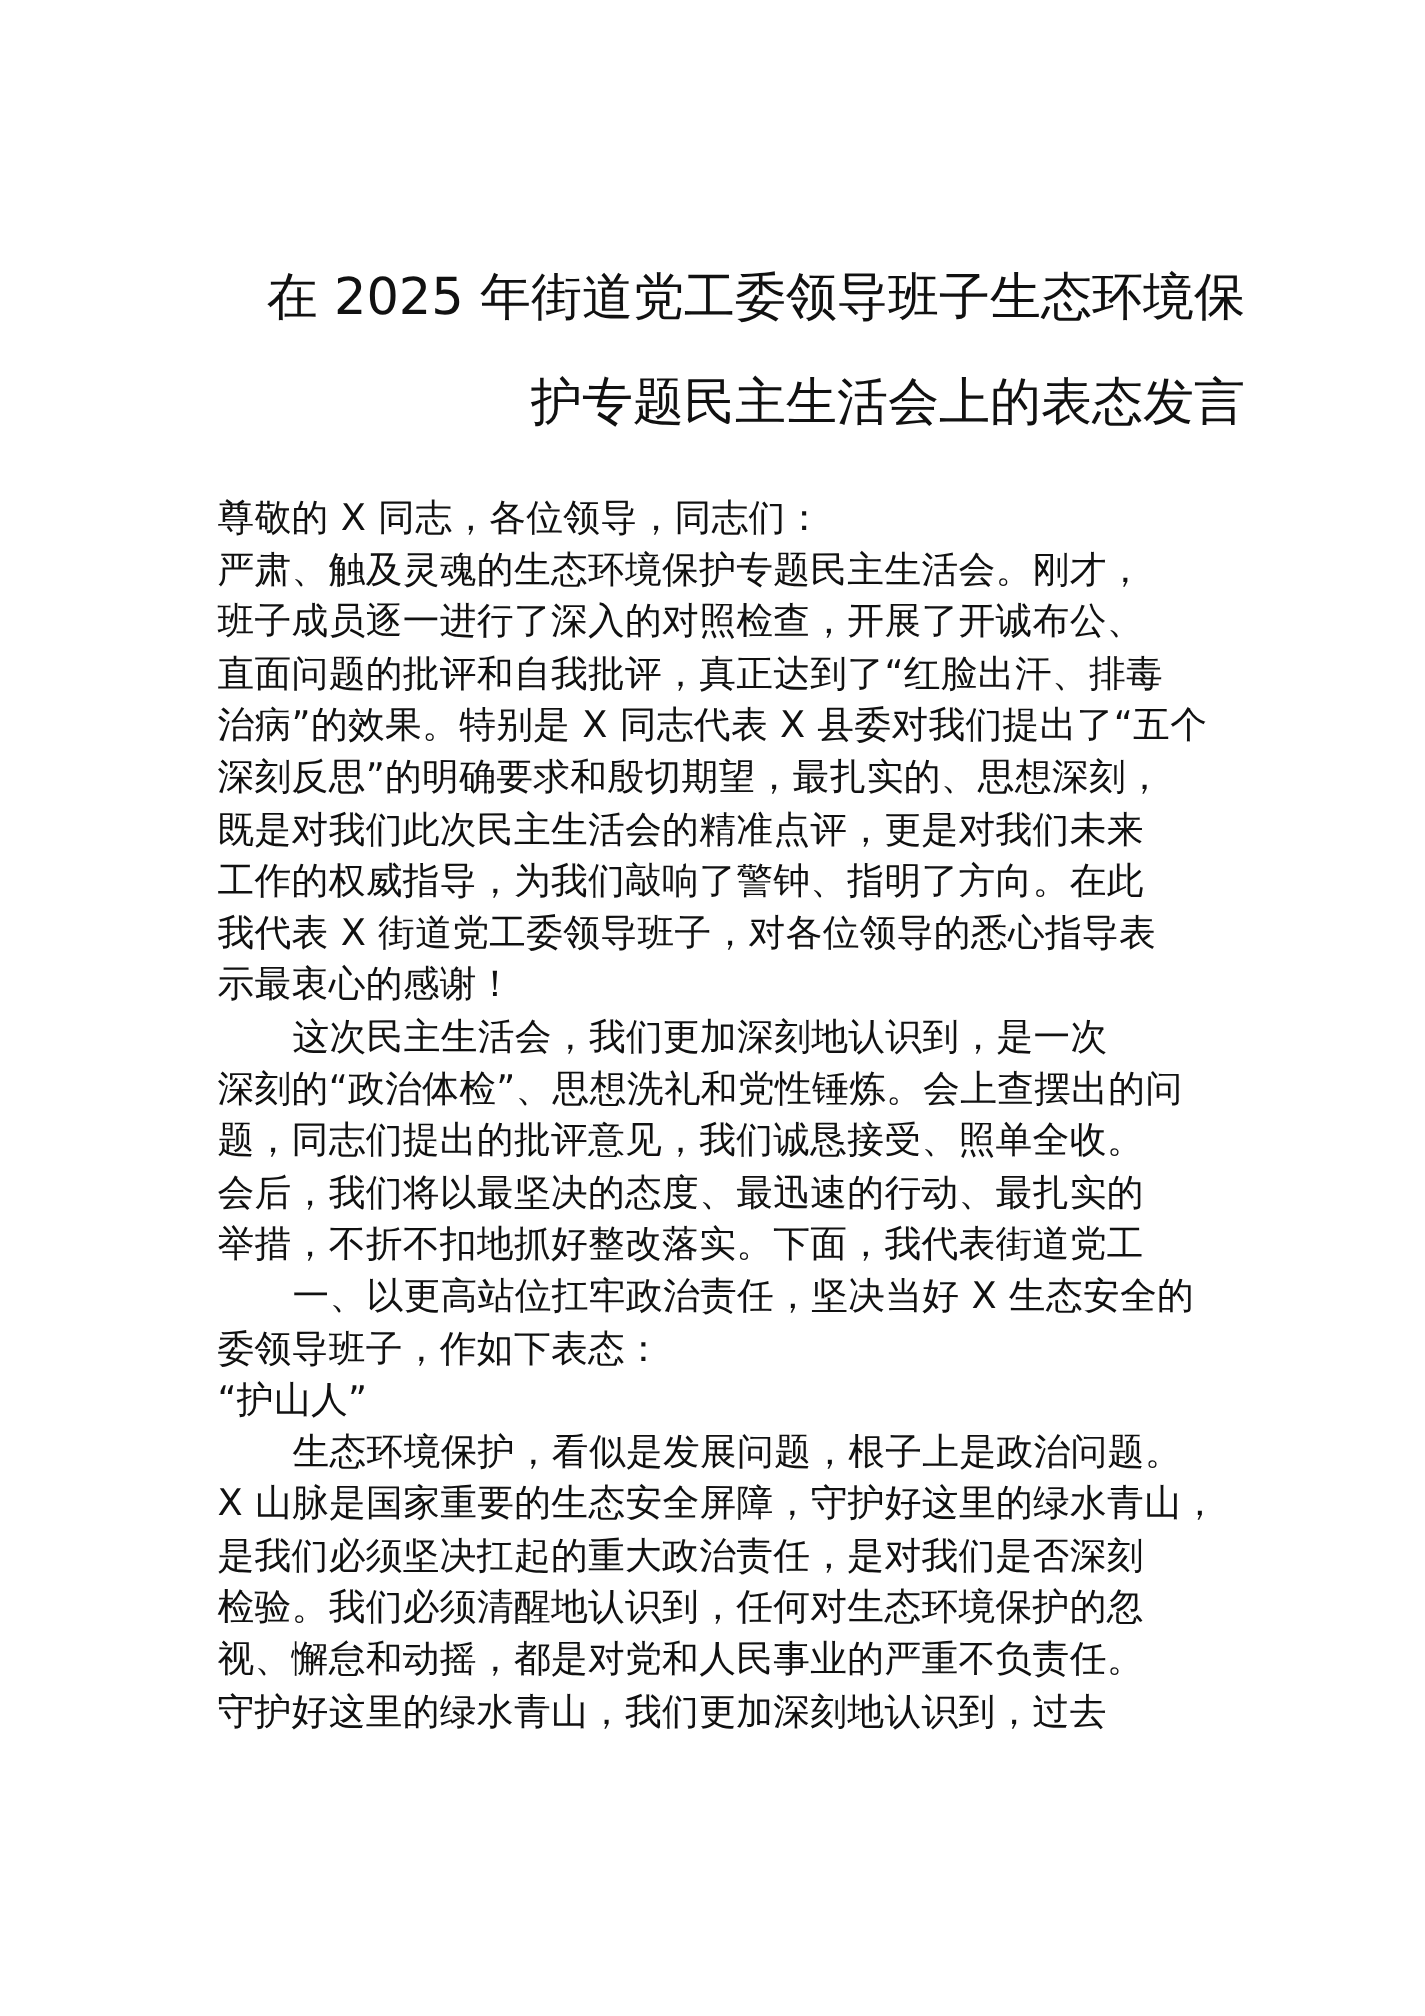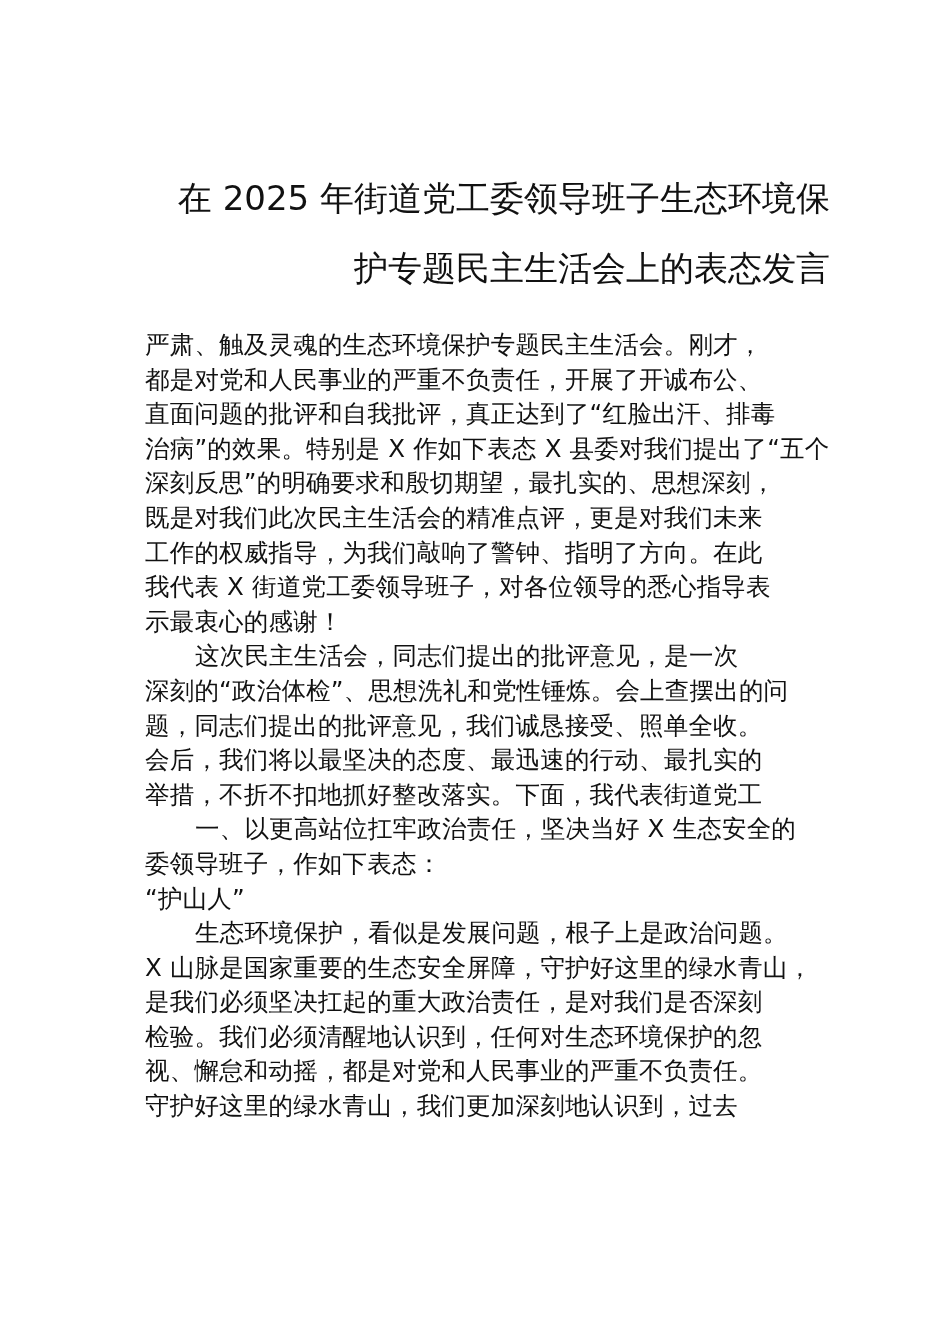--- a/index.html
+++ b/index.html
@@ -60,30 +60,31 @@
 </head>
 <body>
 
 <div class="page">
   <h1 class="title">
     <span class="tline">在 2025 年街道党工委领导班子生态环境保</span>
     <span class="tline">护专题民主生活会上的表态发言</span>
   </h1>
 
   <div class="body" id="doc-body">
+      <span class="line">尊敬的 X 同志，各位领导，同志们：</span>
       <span class="line">严肃、触及灵魂的生态环境保护专题民主生活会。刚才，</span>
-      <span class="line">都是对党和人民事业的严重不负责任，开展了开诚布公、</span>
+      <span class="line">班子成员逐一进行了深入的对照检查，开展了开诚布公、</span>
       <span class="line">直面问题的批评和自我批评，真正达到了“红脸出汗、排毒</span>
-      <span class="line">治病”的效果。特别是 X 作如下表态 X 县委对我们提出了“五个</span>
+      <span class="line">治病”的效果。特别是 X 同志代表 X 县委对我们提出了“五个</span>
       <span class="line">深刻反思”的明确要求和殷切期望，最扎实的、思想深刻，</span>
       <span class="line">既是对我们此次民主生活会的精准点评，更是对我们未来</span>
       <span class="line">工作的权威指导，为我们敲响了警钟、指明了方向。在此</span>
       <span class="line">我代表 X 街道党工委领导班子，对各位领导的悉心指导表</span>
       <span class="line">示最衷心的感谢！</span>
-      <span class="line indent">这次民主生活会，同志们提出的批评意见，是一次</span>
+      <span class="line indent">这次民主生活会，我们更加深刻地认识到，是一次</span>
       <span class="line">深刻的“政治体检”、思想洗礼和党性锤炼。会上查摆出的问</span>
       <span class="line">题，同志们提出的批评意见，我们诚恳接受、照单全收。</span>
       <span class="line">会后，我们将以最坚决的态度、最迅速的行动、最扎实的</span>
       <span class="line">举措，不折不扣地抓好整改落实。下面，我代表街道党工</span>
       <span class="line indent">一、以更高站位扛牢政治责任，坚决当好 X 生态安全的</span>
       <span class="line">委领导班子，作如下表态：</span>
       <span class="line">“护山人”</span>
       <span class="line indent">生态环境保护，看似是发展问题，根子上是政治问题。</span>
       <span class="line">X 山脉是国家重要的生态安全屏障，守护好这里的绿水青山，</span>
       <span class="line">是我们必须坚决扛起的重大政治责任，是对我们是否深刻</span>

